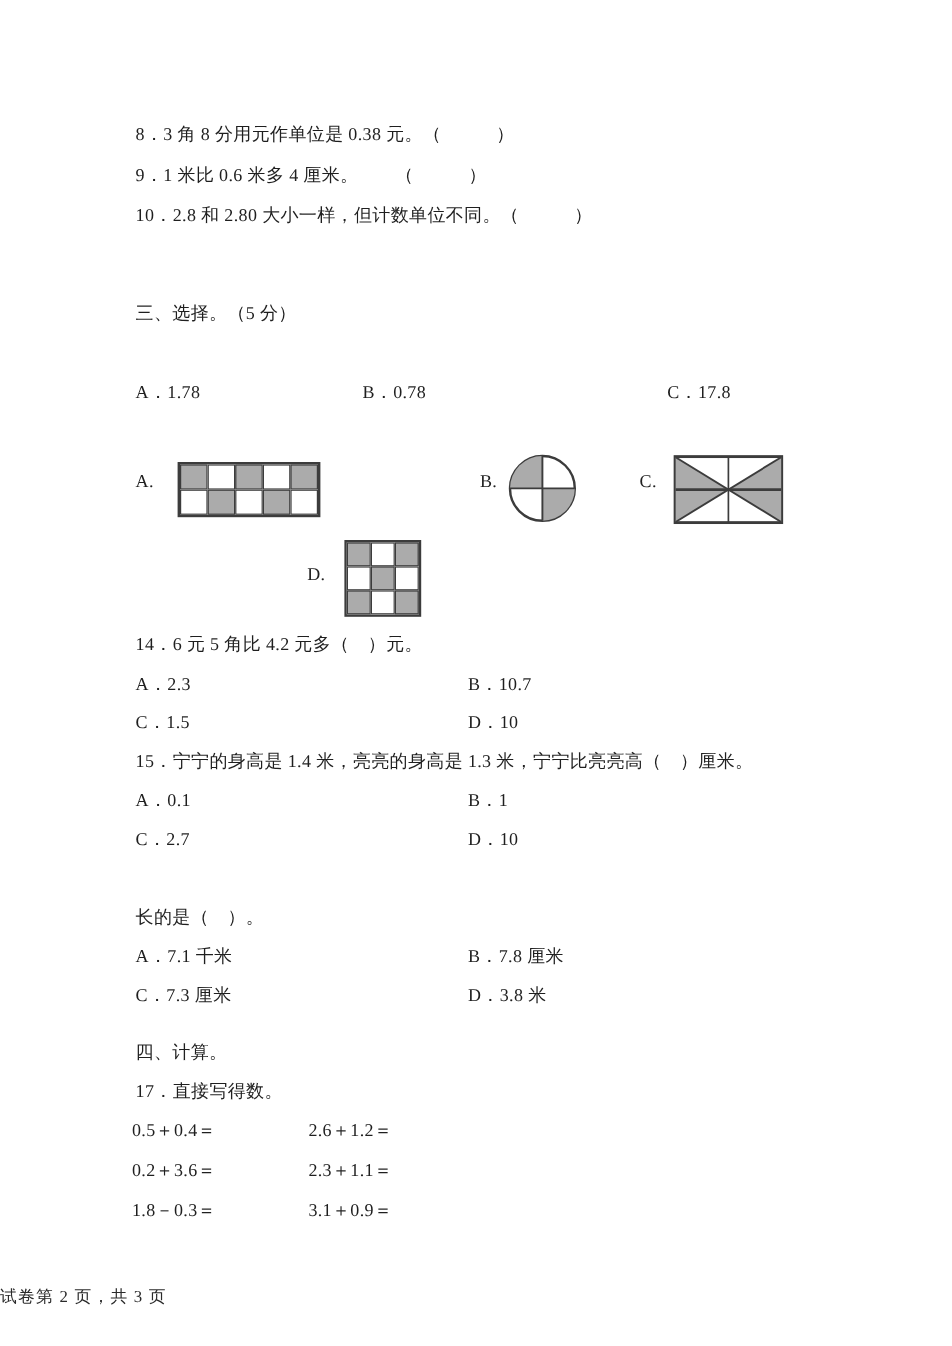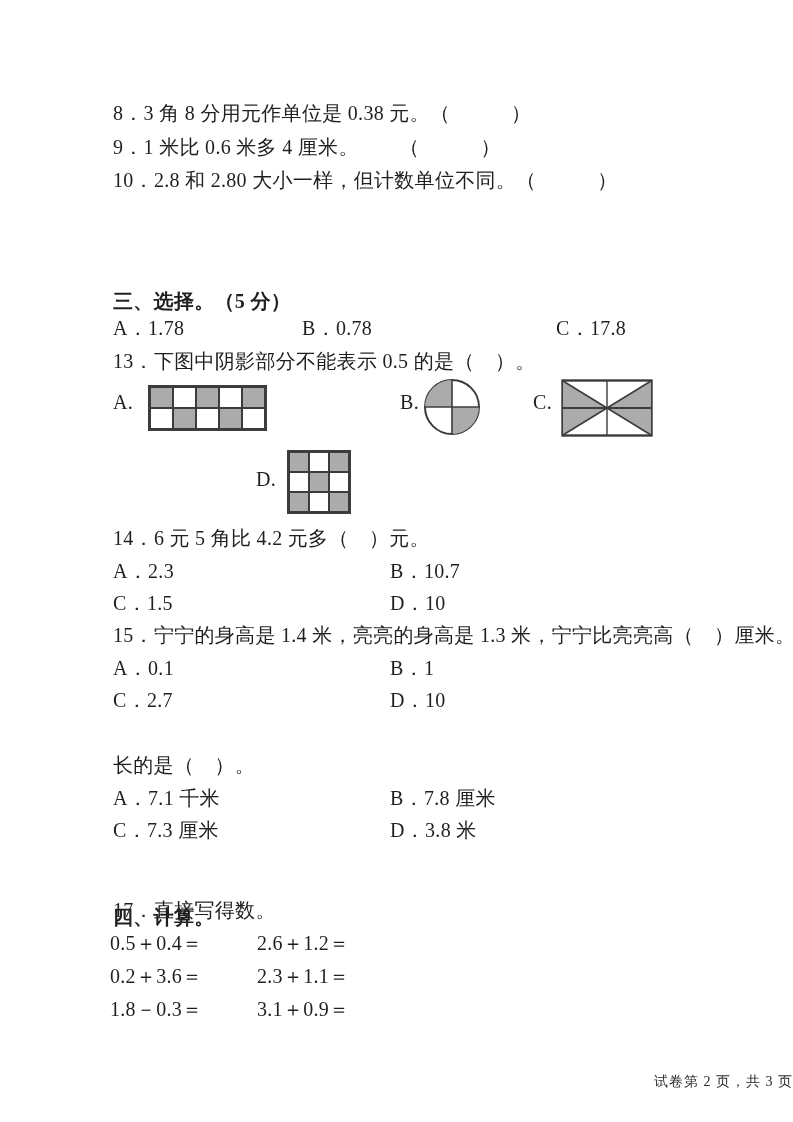--- a/index.html
+++ b/index.html
@@ -12,27 +12,27 @@
     position:relative;
     width:793px;height:1122px;
     background:#ffffff;
     font-family:"Liberation Serif","DejaVu Serif",serif;
     color:var(--text);
     overflow:hidden;
   }
   .line{
     position:absolute;
     white-space:nowrap;
-    font-size:20px;
+    font-size:15px;
     line-height:22px;
     letter-spacing:0.3px;
   }
-  .bold{font-weight:bold;margin-top:39px;}
+  .bold{font-weight:normal;}
   .footer{
-    left:0;width:793px;text-align:right;
+    left:0;width:793px;text-align:left;
     font-size:14px;color:#2a2a2a;letter-spacing:1px;
   }
   
   .figure-grid{
     position:absolute;
     display:grid;
     border:2px solid var(--figline);
     background:#fff;
   }
   .grid-a{grid-template-columns:repeat(5,23px);grid-auto-rows:21px;}
@@ -50,21 +50,20 @@
   <div class="line" style="left:113px;top:102px">8．3 角 8 分用元作单位是 0.38 元。（　　　）</div>
   <div class="line" style="left:113px;top:136px">9．1 米比 0.6 米多 4 厘米。　　（　　　）</div>
   <div class="line" style="left:113px;top:169px">10．2.8 和 2.80 大小一样，但计数单位不同。（　　　）</div>
 
   <div class="line bold" style="left:113px;top:251px">三、选择。（5 分）</div>
 
   <div class="line" style="left:113px;top:317px">A．1.78</div>
   <div class="line" style="left:302px;top:317px">B．0.78</div>
   <div class="line" style="left:556px;top:317px">C．17.8</div>
 
-  <div class="line" style="left:113px;top:350px">13．下图中阴影部分不能表示 0.5 的是（　）。</div>
 
   <div class="line" style="left:113px;top:391px">A.</div>
   <div class="figure-grid grid-a" style="left:148px;top:385px">
       <div class="gcell shaded"></div>
       <div class="gcell"></div>
       <div class="gcell shaded"></div>
       <div class="gcell"></div>
       <div class="gcell shaded"></div>
       <div class="gcell"></div>
       <div class="gcell shaded"></div>

